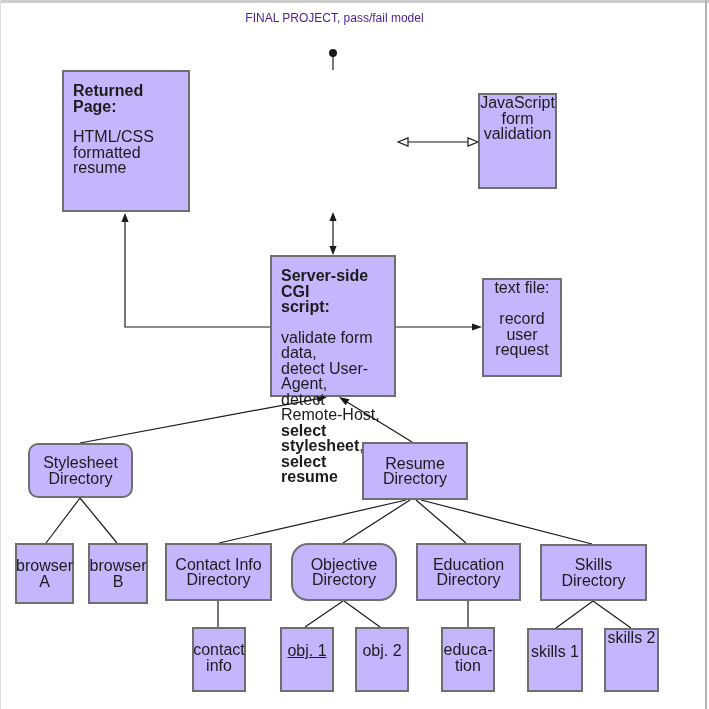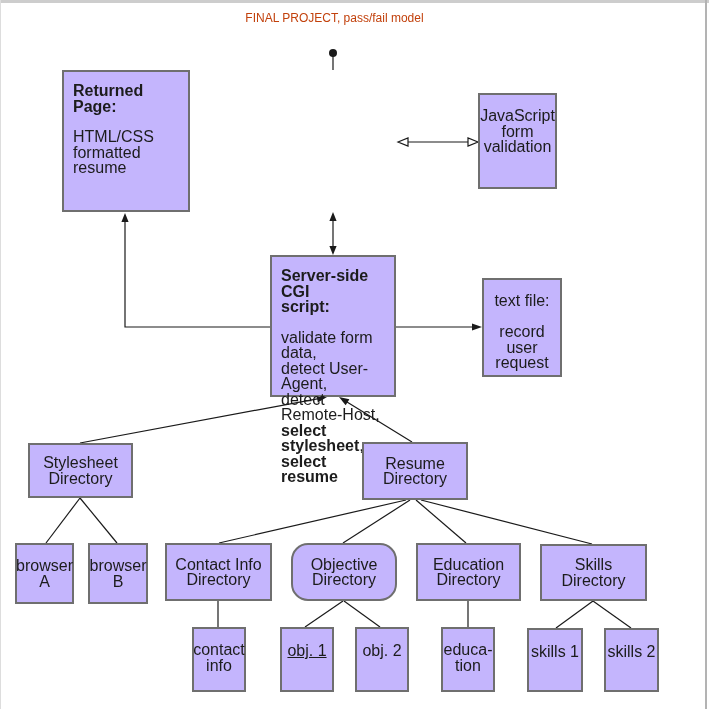--- a/index.html
+++ b/index.html
@@ -5,32 +5,32 @@
   html,body{margin:0;padding:0;background:#ffffff;}
   #stage{
     position:relative;width:709px;height:709px;background:#ffffff;overflow:hidden;
     font-family:"Liberation Sans","DejaVu Sans",sans-serif;color:#1c1c1c;
   }
   .frame-top{position:absolute;left:0;top:0;width:709px;height:3px;background:#cdcdcd;}
   .frame-right{position:absolute;right:2px;top:0;width:2px;height:709px;background:#b3b3b3;}
   .frame-left{position:absolute;left:0;top:0;width:1px;height:709px;background:#dddddd;}
   #page-title{
     position:absolute;left:0;top:11px;width:669px;text-align:center;
-    font-size:12px;line-height:14px;color:#c2410c;
+    font-size:12px;line-height:14px;color:#4c1d95;
   }
   svg.connectors{position:absolute;left:0;top:0;}
   .box{
     position:absolute;box-sizing:border-box;background:#c4b5fd;
     border:2px solid #6f6f6f;font-size:16px;line-height:15.5px;
   }
   .box .t{font-weight:bold;white-space:pre-line;}
   .box .b{white-space:pre-line;}
   .pad{padding:11px 8px 0 9px;}
   .center{display:flex;flex-direction:column;align-items:center;text-align:center;}
-  .vtop{padding-top:13px;text-align:center;}
+  .vtop{text-align:center;}
   .gap{margin-top:15px;}
   .boldline{font-weight:bold;}
 </style>
 </head>
 <body>
 
 <div id="stage">
 
   <div class="frame-top"></div>
   <div class="frame-left"></div>
@@ -122,21 +122,21 @@
     <div class="boldline">select resume</div>
   </div>
 
   <div class="box center vtop" style="left:482px;top:278px;width:80px;height:99px;">
     <div class="b">text file:
 
 record
 user request</div>
   </div>
 
-  <div class="box center" style="left:28px;top:443px;width:105px;height:55px;justify-content:center;">
+  <div class="box center" style="left:28px;top:443px;width:105px;height:55px;justify-content:center;border-radius:10px;">
     <div class="b">Stylesheet
 Directory</div>
   </div>
 
   <div class="box center" style="left:362px;top:442px;width:106px;height:58px;justify-content:center;">
     <div class="b">Resume
 Directory</div>
   </div>
 
   <div class="box center" style="left:15px;top:543px;width:59px;height:61px;justify-content:center;">
@@ -184,17 +184,17 @@
 
   <div class="box center" style="left:441px;top:627px;width:54px;height:65px;padding-top:13px;">
     <div class="b">educa-
 tion</div>
   </div>
 
   <div class="box center" style="left:527px;top:628px;width:56px;height:64px;padding-top:14px;">
     <div class="b">skills 1</div>
   </div>
 
-  <div class="box center" style="left:604px;top:628px;width:55px;height:64px;padding-top:14px;">
+  <div class="box center" style="left:604px;top:628px;width:55px;height:64px;">
     <div class="b">skills 2</div>
   </div>
 
 </div>
 
 </body></html>

